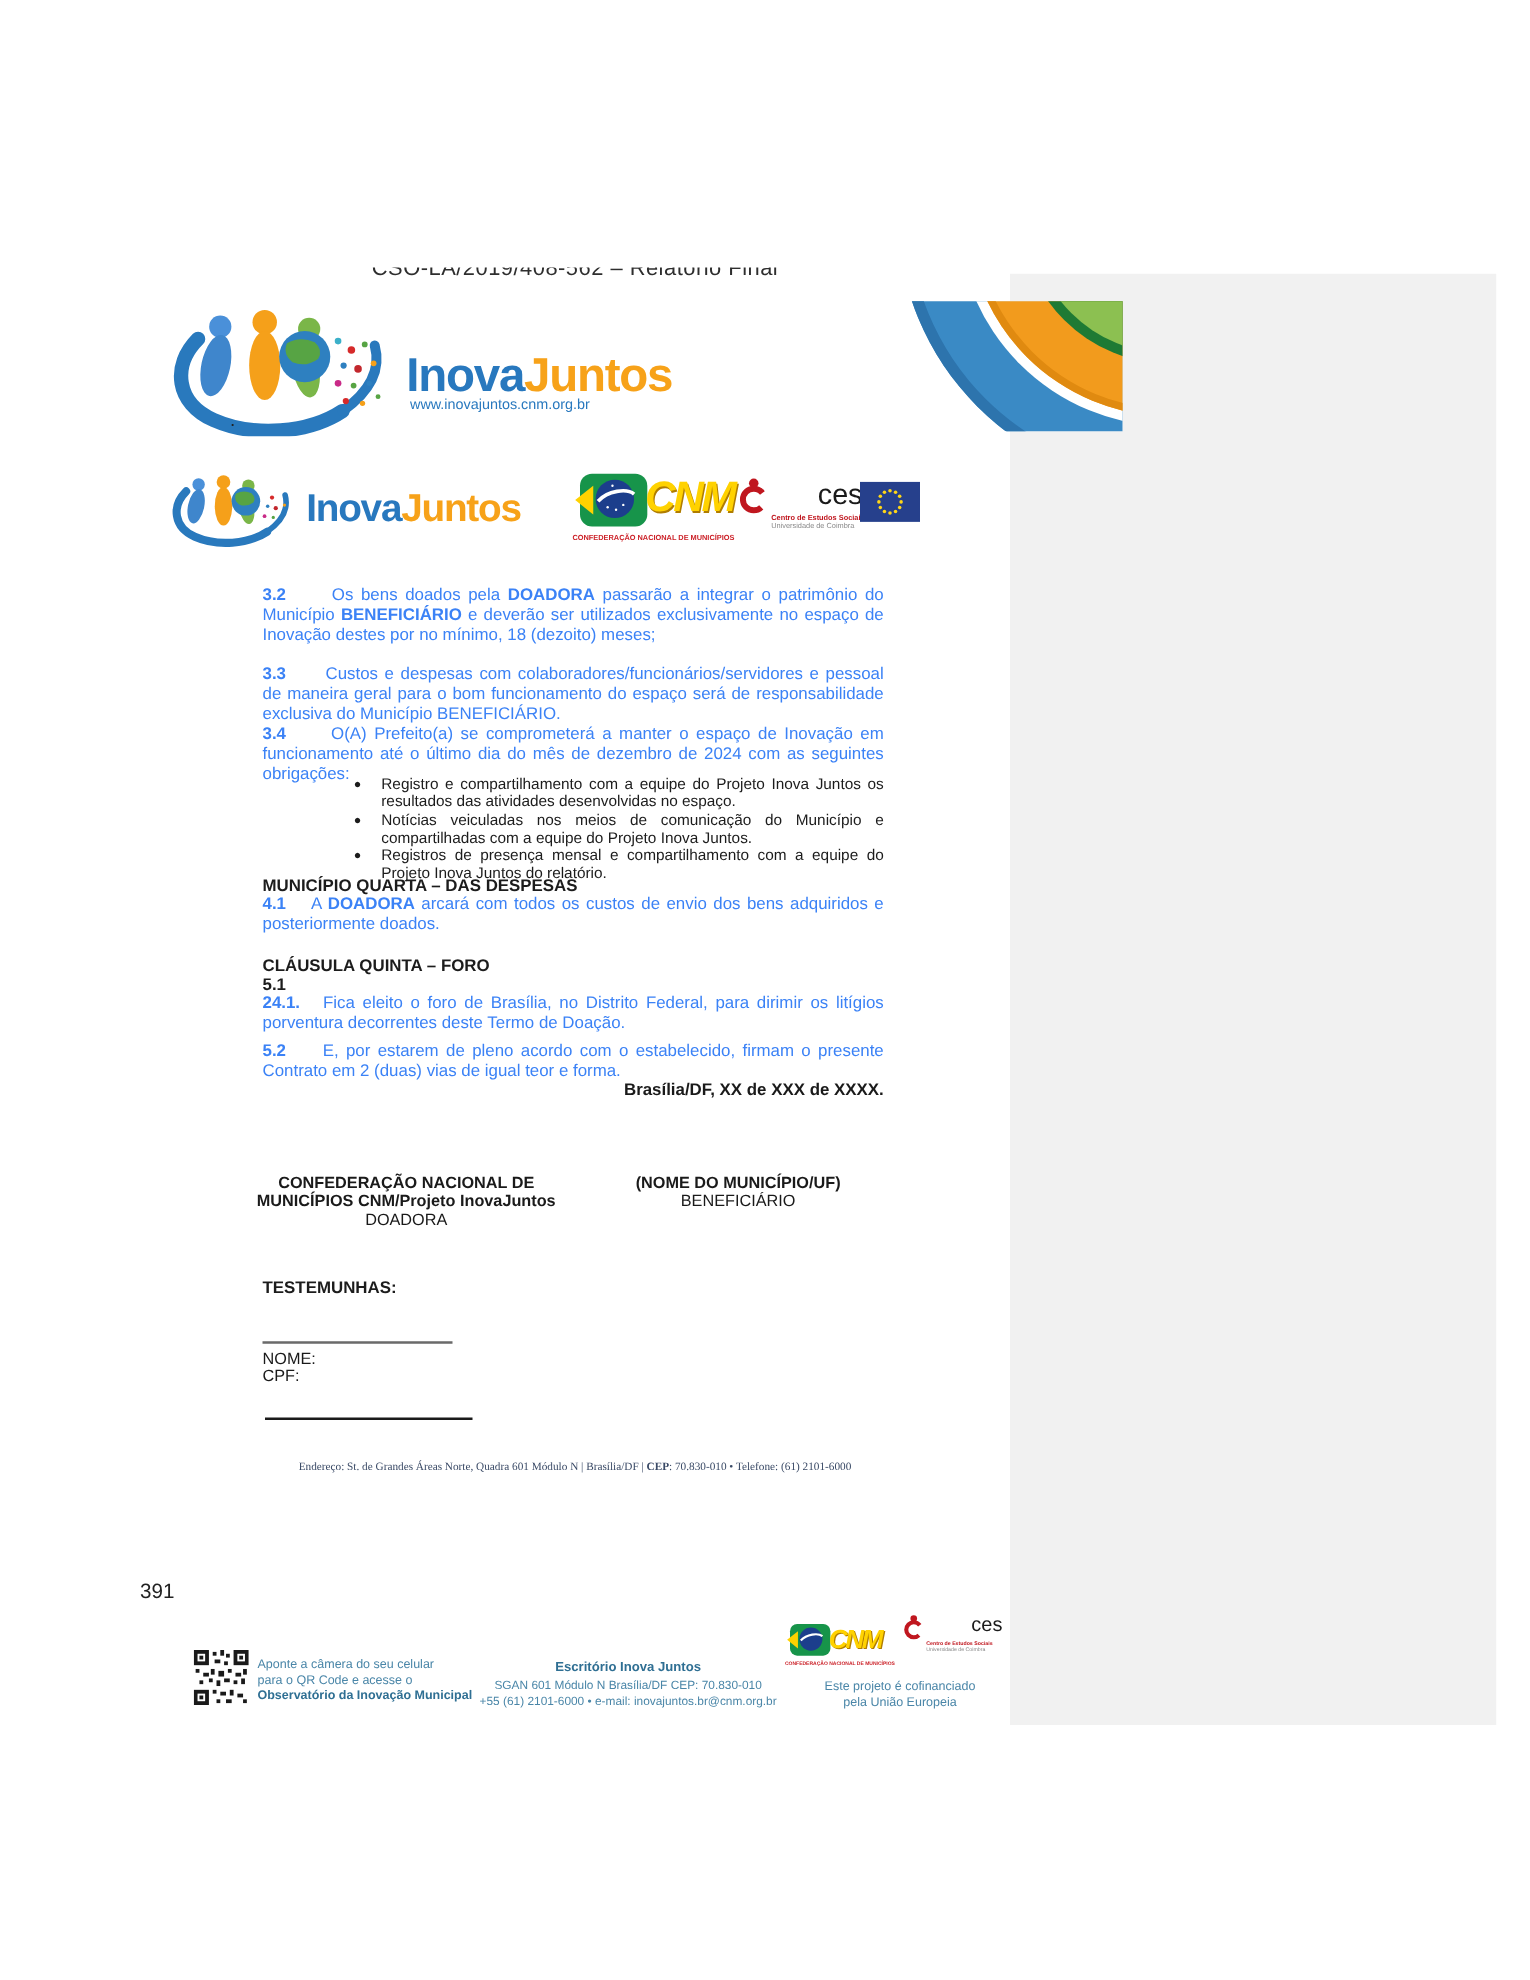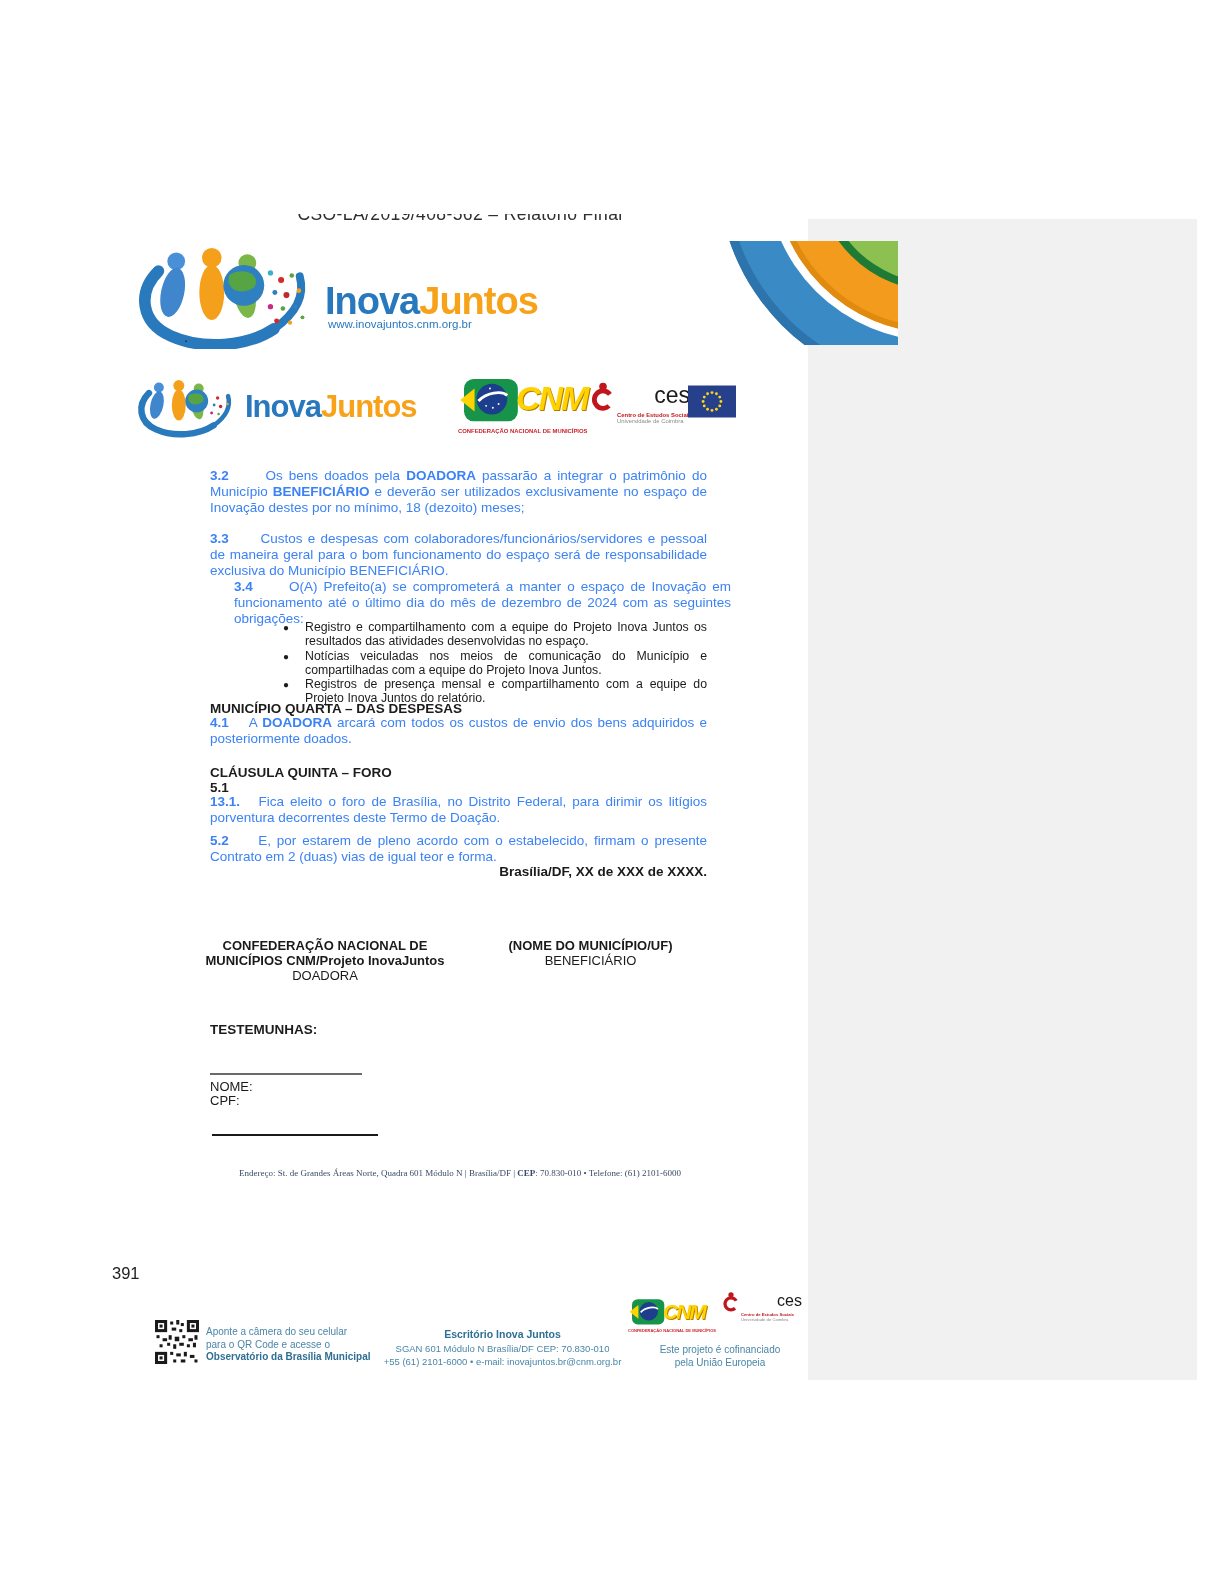--- a/index.html
+++ b/index.html
@@ -187,21 +187,21 @@
         <circle cx="22" cy="26.7" r="1.6"></circle>
         <circle cx="18.3" cy="23" r="1.6"></circle>
       <circle cx="17" cy="18" r="1.6"></circle>
         <circle cx="18.3" cy="13" r="1.6"></circle>
         <circle cx="22" cy="9.3" r="1.6"></circle>
     </g>
   </svg>
 
   <p class="para" style="top:468px;"><b>3.2</b><span>&nbsp;&nbsp;&nbsp;&nbsp;&nbsp; Os bens doados pela </span><b>DOADORA</b><span> passarão a integrar o patrimônio do Município </span><b>BENEFICIÁRIO</b><span> e deverão ser utilizados exclusivamente no espaço de Inovação destes por no mínimo, 18 (dezoito) meses;</span></p>
   <p class="para" style="top:531px;"><b>3.3</b><span>&nbsp;&nbsp;&nbsp;&nbsp;&nbsp; Custos e despesas com colaboradores/funcionários/servidores e pessoal de maneira geral para o bom funcionamento do espaço será de responsabilidade exclusiva do Município BENEFICIÁRIO.</span></p>
-  <p class="para" style="top:579px;margin-left:24px;"><b>3.4</b><span>&nbsp;&nbsp;&nbsp;&nbsp;&nbsp; O(A) Prefeito(a) se comprometerá a manter o espaço de Inovação em funcionamento até o último dia do mês de dezembro de 2024 com as seguintes obrigações:</span></p>
+  <p class="para" style="top:579px;"><b>3.4</b><span>&nbsp;&nbsp;&nbsp;&nbsp;&nbsp; O(A) Prefeito(a) se comprometerá a manter o espaço de Inovação em funcionamento até o último dia do mês de dezembro de 2024 com as seguintes obrigações:</span></p>
 
   <div class="bullets" style="top:620px;">
     <div class="bullet">
       <span class="dot">●</span>
       <span>Registro e compartilhamento com a equipe do Projeto Inova Juntos os resultados das atividades desenvolvidas no espaço.</span>
     </div>
     <div class="bullet">
       <span class="dot">●</span>
       <span>Notícias veiculadas nos meios de comunicação do Município e compartilhadas com a equipe do Projeto Inova Juntos.</span>
     </div>
@@ -209,21 +209,21 @@
       <span class="dot">●</span>
       <span>Registros de presença mensal e compartilhamento com a equipe do Projeto Inova Juntos do relatório.</span>
     </div>
   </div>
 
   <div class="ctitle" style="top:701px;">MUNICÍPIO QUARTA – DAS DESPESAS</div>
   <p class="para" style="top:715px;"><b>4.1</b><span>&nbsp;&nbsp;&nbsp; A </span><b>DOADORA</b><span> arcará com todos os custos de envio dos bens adquiridos e posteriormente doados.</span></p>
 
   <div class="ctitle" style="top:765px;">CLÁUSULA QUINTA – FORO</div>
   <div class="ctitle" style="top:780px;">5.1</div>
-  <p class="para" style="top:794px;"><b>13.1.</b><span>&nbsp;&nbsp; Fica eleito o foro de Brasília, no Distrito Federal, para dirimir os litígios porventura decorrentes deste Termo de Doação.</span></p>
+  <p class="para" style="top:794px;"><b>24.1.</b><span>&nbsp;&nbsp; Fica eleito o foro de Brasília, no Distrito Federal, para dirimir os litígios porventura decorrentes deste Termo de Doação.</span></p>
   <p class="para" style="top:833px;"><b>5.2</b><span>&nbsp;&nbsp;&nbsp;&nbsp; E, por estarem de pleno acordo com o estabelecido, firmam o presente Contrato em 2 (duas) vias de igual teor e forma.</span></p>
 
   <div class="dateline" style="top:864px;">Brasília/DF, XX de XXX de XXXX.</div>
 
   <div class="sigblock" style="left:200px; top:938px; width:250px;">
     <div class="nm">CONFEDERAÇÃO NACIONAL DE</div>
     <div class="nm">MUNICÍPIOS CNM/Projeto InovaJuntos</div>
     <div>DOADORA</div>
   </div>
   <div class="sigblock" style="left:498px; top:938px; width:185px;">
@@ -277,21 +277,21 @@
       <rect x="19" y="21" width="2" height="3"></rect>
         <rect x="23" y="23" width="3" height="2"></rect>
         <rect x="12" y="26" width="2" height="2"></rect>
       <rect x="17" y="26" width="3" height="2"></rect>
         <rect x="26" y="26" width="2" height="2"></rect>
     </g>
   </svg>
   <div class="qr-cap">
     <div>Aponte a câmera do seu celular</div>
     <div>para o QR Code e acesse o</div>
-    <div class="b3">Observatório da Brasília Municipal</div>
+    <div class="b3">Observatório da Inovação Municipal</div>
   </div>
 
   <div class="office">
     <div class="ot">Escritório Inova Juntos</div>
     <div class="ol">SGAN 601 Módulo N Brasília/DF  CEP: 70.830-010</div>
     <div class="ol2">+55 (61) 2101-6000   •   e-mail: inovajuntos.br@cnm.org.br</div>
   </div>
 
   <div class="abs" style="left:628px; top:1298px; width:90px;">
     <div class="cnm-row">

